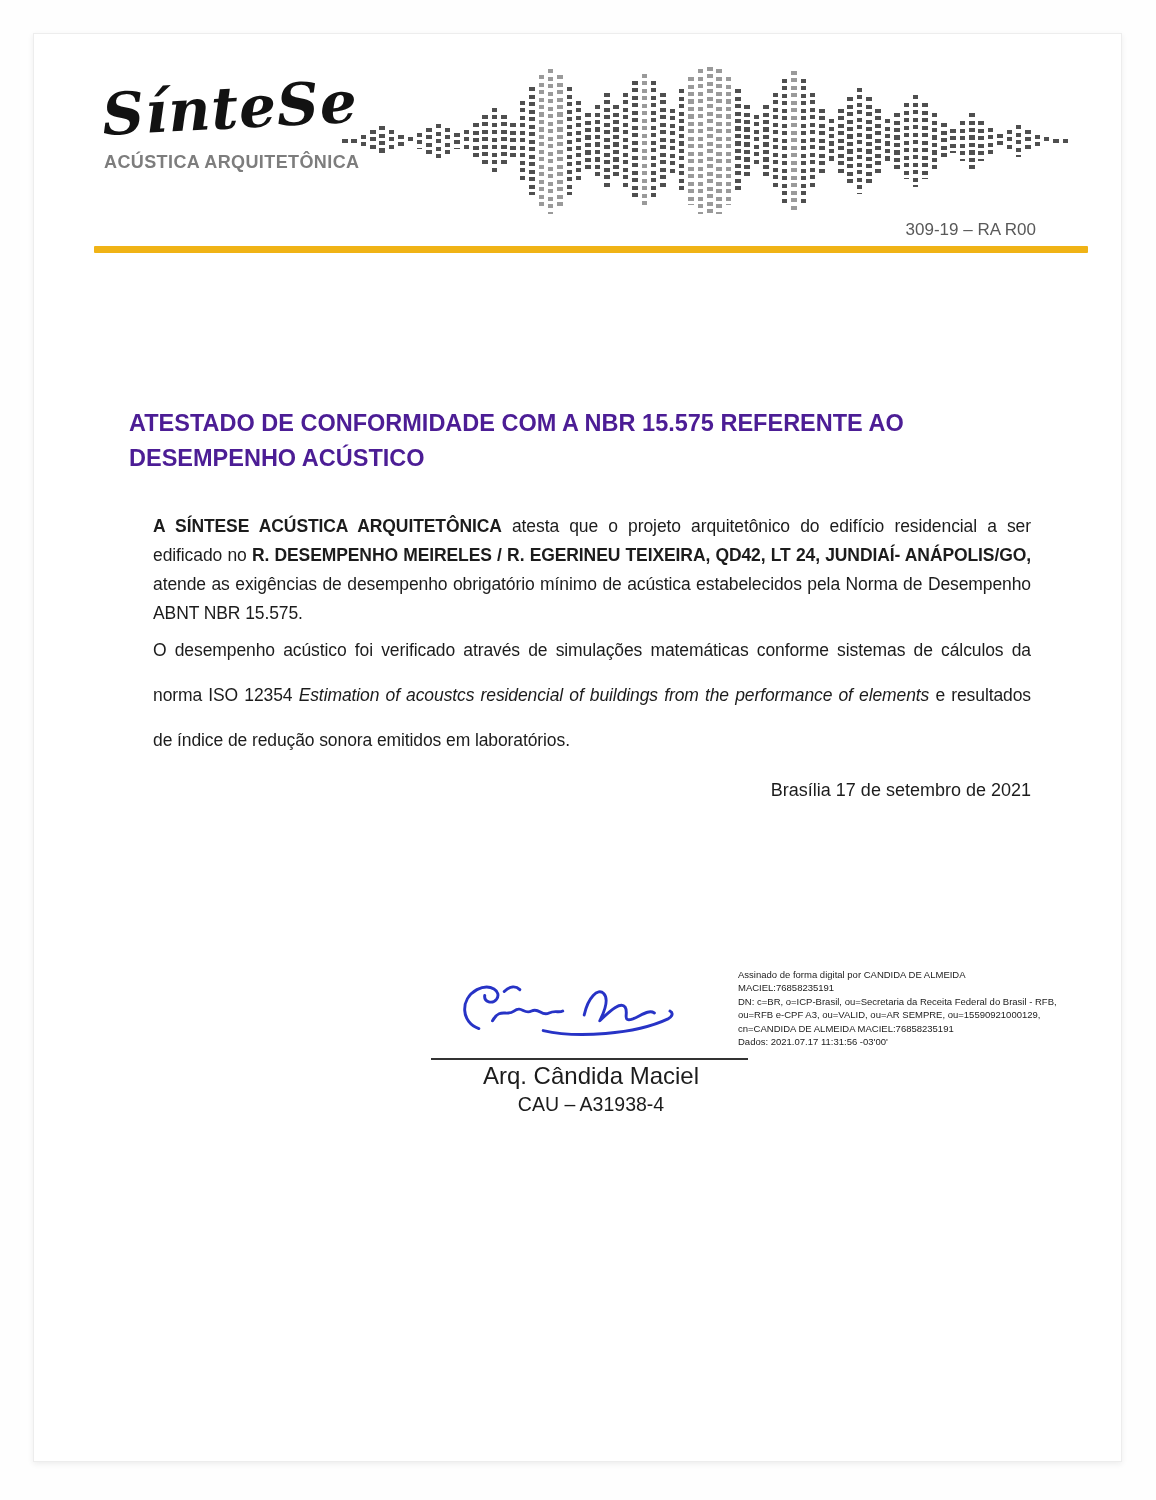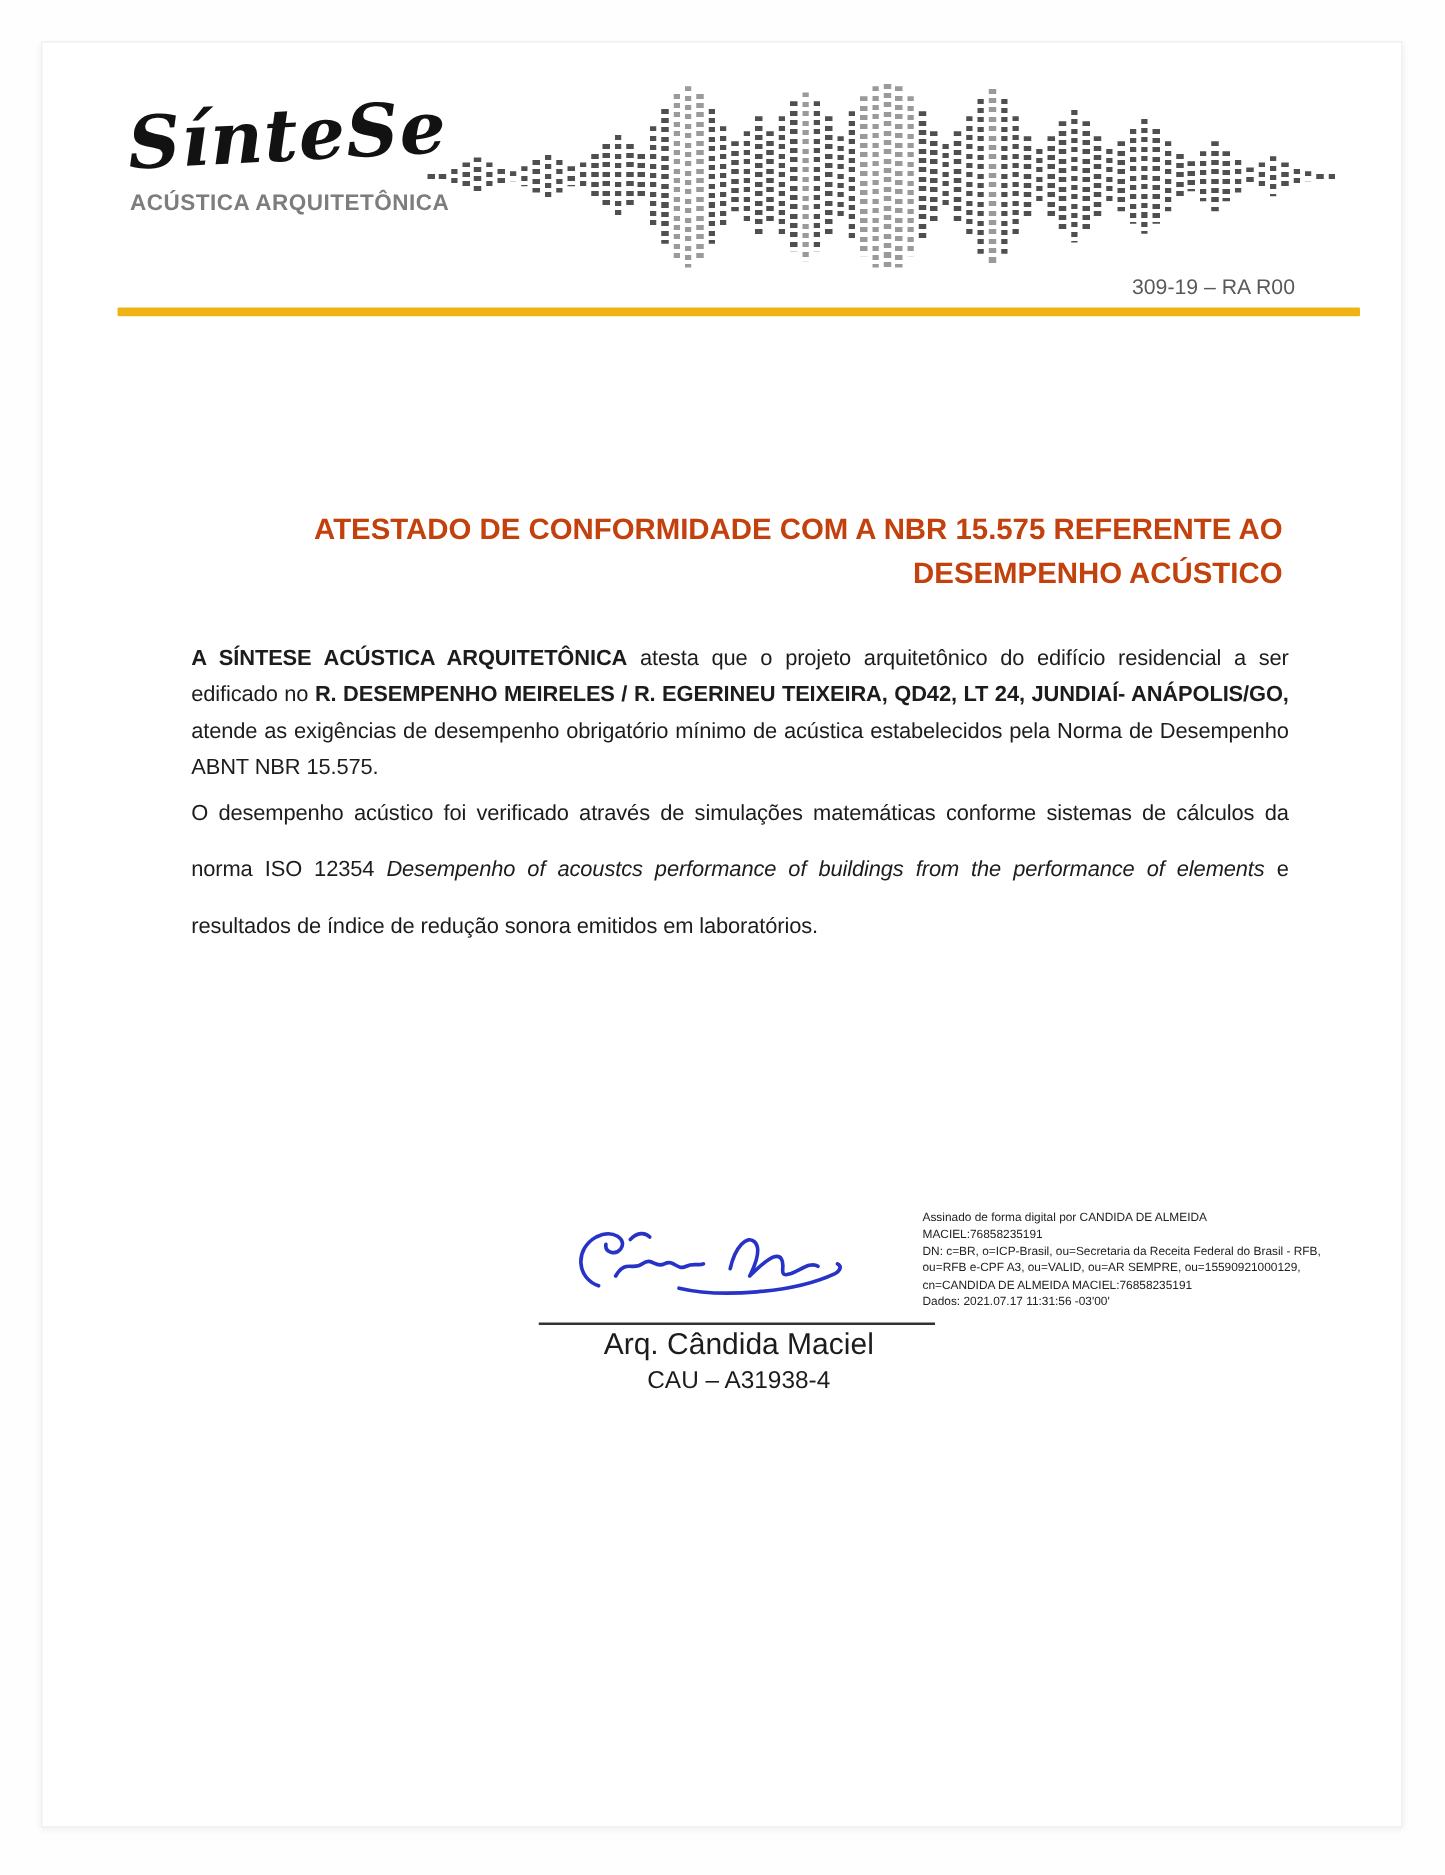--- a/index.html
+++ b/index.html
@@ -15,22 +15,22 @@
 
   .waveform{position:absolute;left:308px;top:32px;width:727px;height:150px;
             display:flex;align-items:center;justify-content:space-between;}
   .wave-bar{width:5.5px;flex:0 0 auto;
             background:repeating-linear-gradient(to bottom,var(--c) 0 4px,transparent 4px 7.5px);}
 
   .ref{position:absolute;right:85px;top:186px;font-size:17px;color:#595959;}
   .rule{position:absolute;left:60px;top:212px;width:994px;height:7px;background:#F0B316;border-radius:1px;}
 
   
-  .title{position:absolute;left:95px;top:372px;width:897px;text-align:right;
-         font-weight:700;font-size:23.5px;line-height:35px;color:#c2410c;}
+  .title{position:absolute;left:95px;top:372px;width:897px;text-align:left;
+         font-weight:700;font-size:23.5px;line-height:35px;color:#4c1d95;}
   .content{position:absolute;left:119px;top:478px;width:878px;color:#1c1c1c;
            font-size:17.5px;text-align:justify;letter-spacing:-.1px;}
   .content p{margin:0;}
   .p1{line-height:29px;}
   .p2{line-height:45px;}
   .p3{line-height:44px;margin-top:3px !important;}
   .date{margin-top:14px !important;text-align:right;font-size:18px;line-height:26px;letter-spacing:0;}
 
   
   .sig-area{position:absolute;left:0;top:928px;width:1087px;height:230px;}
@@ -133,21 +133,22 @@
         <div class="wave-bar" style="height: 5px; --c: #4f4f4f;"></div>
       </div>
 
     <div class="ref">309-19 – RA R00</div>
     <div class="rule"></div>
 
     <div class="title">ATESTADO DE CONFORMIDADE COM A NBR 15.575 REFERENTE AO DESEMPENHO ACÚSTICO</div>
 
     <div class="content">
       <p class="p1"><strong>A SÍNTESE ACÚSTICA ARQUITETÔNICA</strong><span> atesta que o projeto arquitetônico do edifício residencial a ser edificado no </span><strong>R. DESEMPENHO MEIRELES / R. EGERINEU TEIXEIRA, QD42, LT 24, JUNDIAÍ- ANÁPOLIS/GO,</strong><span> atende as exigências de desempenho obrigatório mínimo de acústica estabelecidos pela Norma de Desempenho ABNT NBR 15.575.</span></p>
-      <p class="p2"><span>O desempenho acústico foi verificado através de simulações matemáticas conforme sistemas de cálculos da norma ISO 12354 </span><em>Desempenho of acoustcs performance of buildings from the performance of elements</em><span> e resultados de índice de redução sonora emitidos em laboratórios.</span></p>
+      <p class="p2"><span>O desempenho acústico foi verificado através de simulações matemáticas conforme sistemas de cálculos da norma ISO 12354 </span><em>Estimation of acoustcs residencial of buildings from the performance of elements</em><span> e resultados de índice de redução sonora emitidos em laboratórios.</span></p>
+      <p class="date">Brasília 17 de setembro de 2021</p>
     </div>
 
     <div class="sig-area">
       <svg class="sig-svg" viewBox="0 0 250 80" fill="none" stroke="#2733c6" stroke-width="3" stroke-linecap="round" stroke-linejoin="round">
         <path d="M30 56 C12 50 10 26 28 16 C42 9 54 18 48 26 C44 31 35 29 36 22"></path>
         <path d="M44 48 C52 34 58 44 66 38 C74 32 76 42 84 38 C92 34 94 44 102 40 C108 37 112 40 116 38"></path>
         <path d="M56 18 C62 12 68 12 72 16"></path>
         <path d="M138 42 C142 24 152 14 158 20 C164 26 158 40 154 48 C166 36 176 28 180 34 C184 40 176 50 188 46 C196 43 204 36 210 40"></path>
         <path d="M96 58 C130 66 190 62 224 46 C228 44 230 40 226 38"></path>
       </svg>

